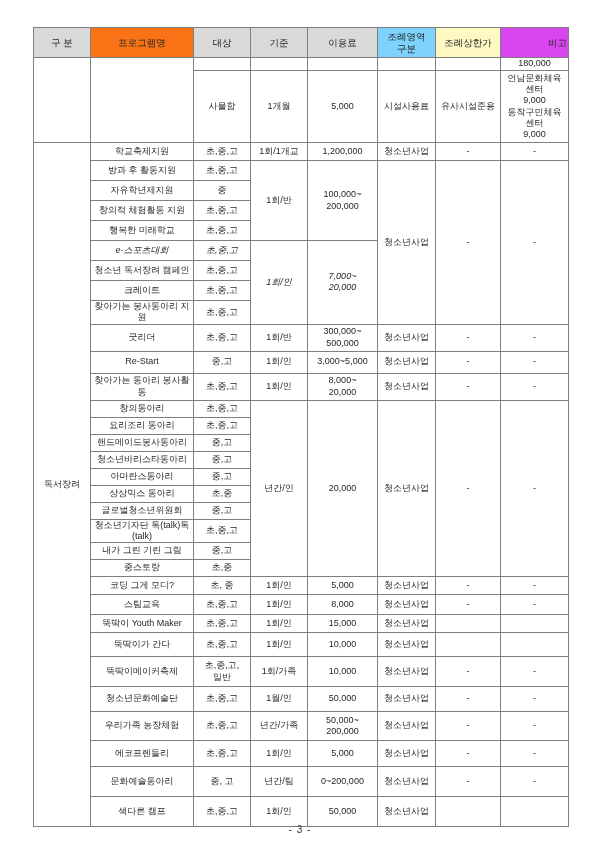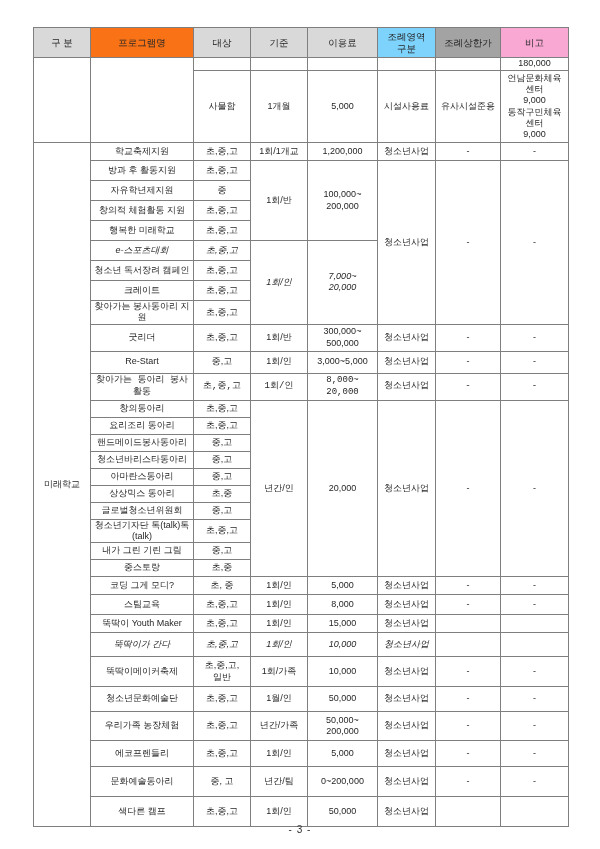--- a/index.html
+++ b/index.html
@@ -43,22 +43,22 @@
       </colgroup>
     <thead>
         <tr style="height: 30px; border-radius: 6px;">
           <th style="background: rgb(217, 217, 217);">구 분</th>
           <th style="background: #f97316;">프로그램명</th>
           <th style="background: rgb(217, 217, 217);">대상</th>
           <th style="background: rgb(217, 217, 217);">기준</th>
           <th style="background: rgb(217, 217, 217);">이용료</th>
           <th style="background: #7dd3fc;">조례영역
 구분</th>
-          <th style="background: #a3a3a3;">조례상한가</th>
-          <th style="background: #f9a8d4;">비고</th>
+          <th style="background: #fef9c3;">조례상한가</th>
+          <th style="background: #d946ef; text-align: right;">비고</th>
         </tr>
       </thead>
     <tbody>
         <tr style="height: 13px;">
           <td rowspan="2"></td>
           <td rowspan="2"></td>
           <td></td>
           <td></td>
           <td></td>
           <td></td>
@@ -72,21 +72,21 @@
           <td>시설사용료</td>
           <td>유사시설준용</td>
           <td>언남문화체육
 센터
 9,000
 동작구민체육
 센터
 9,000</td>
         </tr>
         <tr style="height: 18px;">
-          <td rowspan="32">미래학교</td>
+          <td rowspan="32">독서장려</td>
           <td>학교축제지원</td>
           <td>초,중,고</td>
           <td>1회/1개교</td>
           <td>1,200,000</td>
           <td>청소년사업</td>
           <td>-</td>
           <td>-</td>
         </tr>
         <tr style="height: 20px; margin-top: 48px;">
           <td>방과 후 활동지원</td>
@@ -141,21 +141,21 @@
         </tr>
         <tr style="height: 22px;">
           <td>Re-Start</td>
           <td>중,고</td>
           <td>1회/인</td>
           <td>3,000~5,000</td>
           <td>청소년사업</td>
           <td>-</td>
           <td>-</td>
         </tr>
-        <tr style="height: 27px; font-family: Liberation Mono, monospace;">
+        <tr style="height: 27px;">
           <td>찾아가는 동아리 봉사활동</td>
           <td>초,중,고</td>
           <td>1회/인</td>
           <td>8,000~
 20,000</td>
           <td>청소년사업</td>
           <td>-</td>
           <td>-</td>
         </tr>
         <tr style="height: 17px; margin-top: 20px;">
@@ -223,21 +223,21 @@
         </tr>
         <tr style="height: 18px;">
           <td>뚝딱이 Youth Maker</td>
           <td>초,중,고</td>
           <td>1회/인</td>
           <td>15,000</td>
           <td>청소년사업</td>
           <td></td>
           <td></td>
         </tr>
-        <tr style="height: 24px; font-style: italic;">
+        <tr style="height: 24px;">
           <td>뚝딱이가 간다</td>
           <td>초,중,고</td>
           <td>1회/인</td>
           <td>10,000</td>
           <td>청소년사업</td>
           <td></td>
           <td></td>
         </tr>
         <tr style="height: 30px;">
           <td>뚝딱이메이커축제</td>

